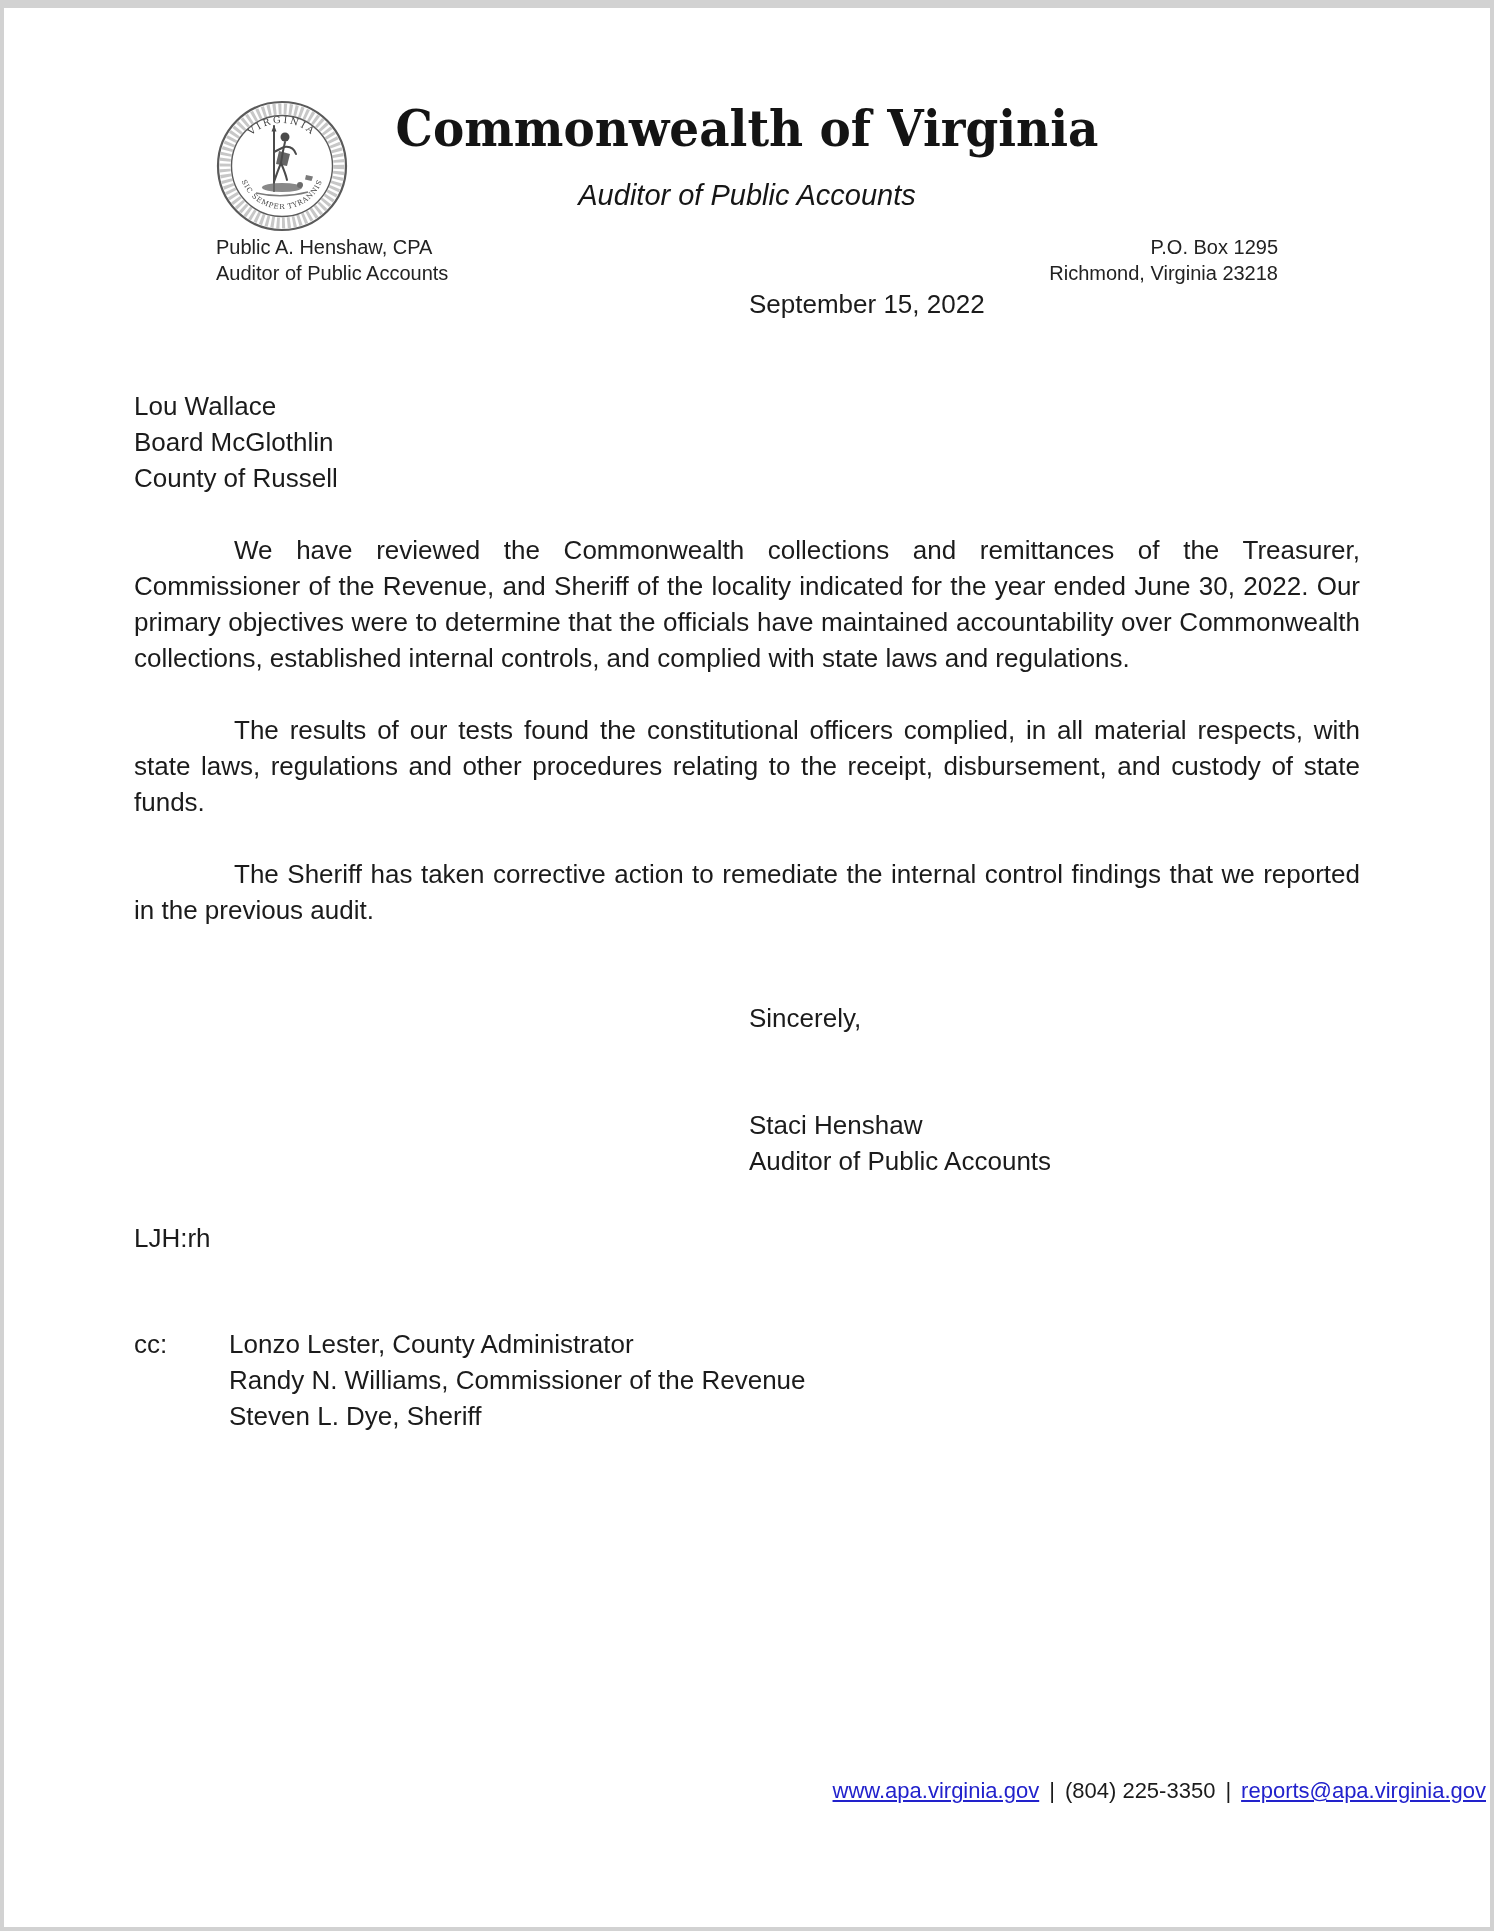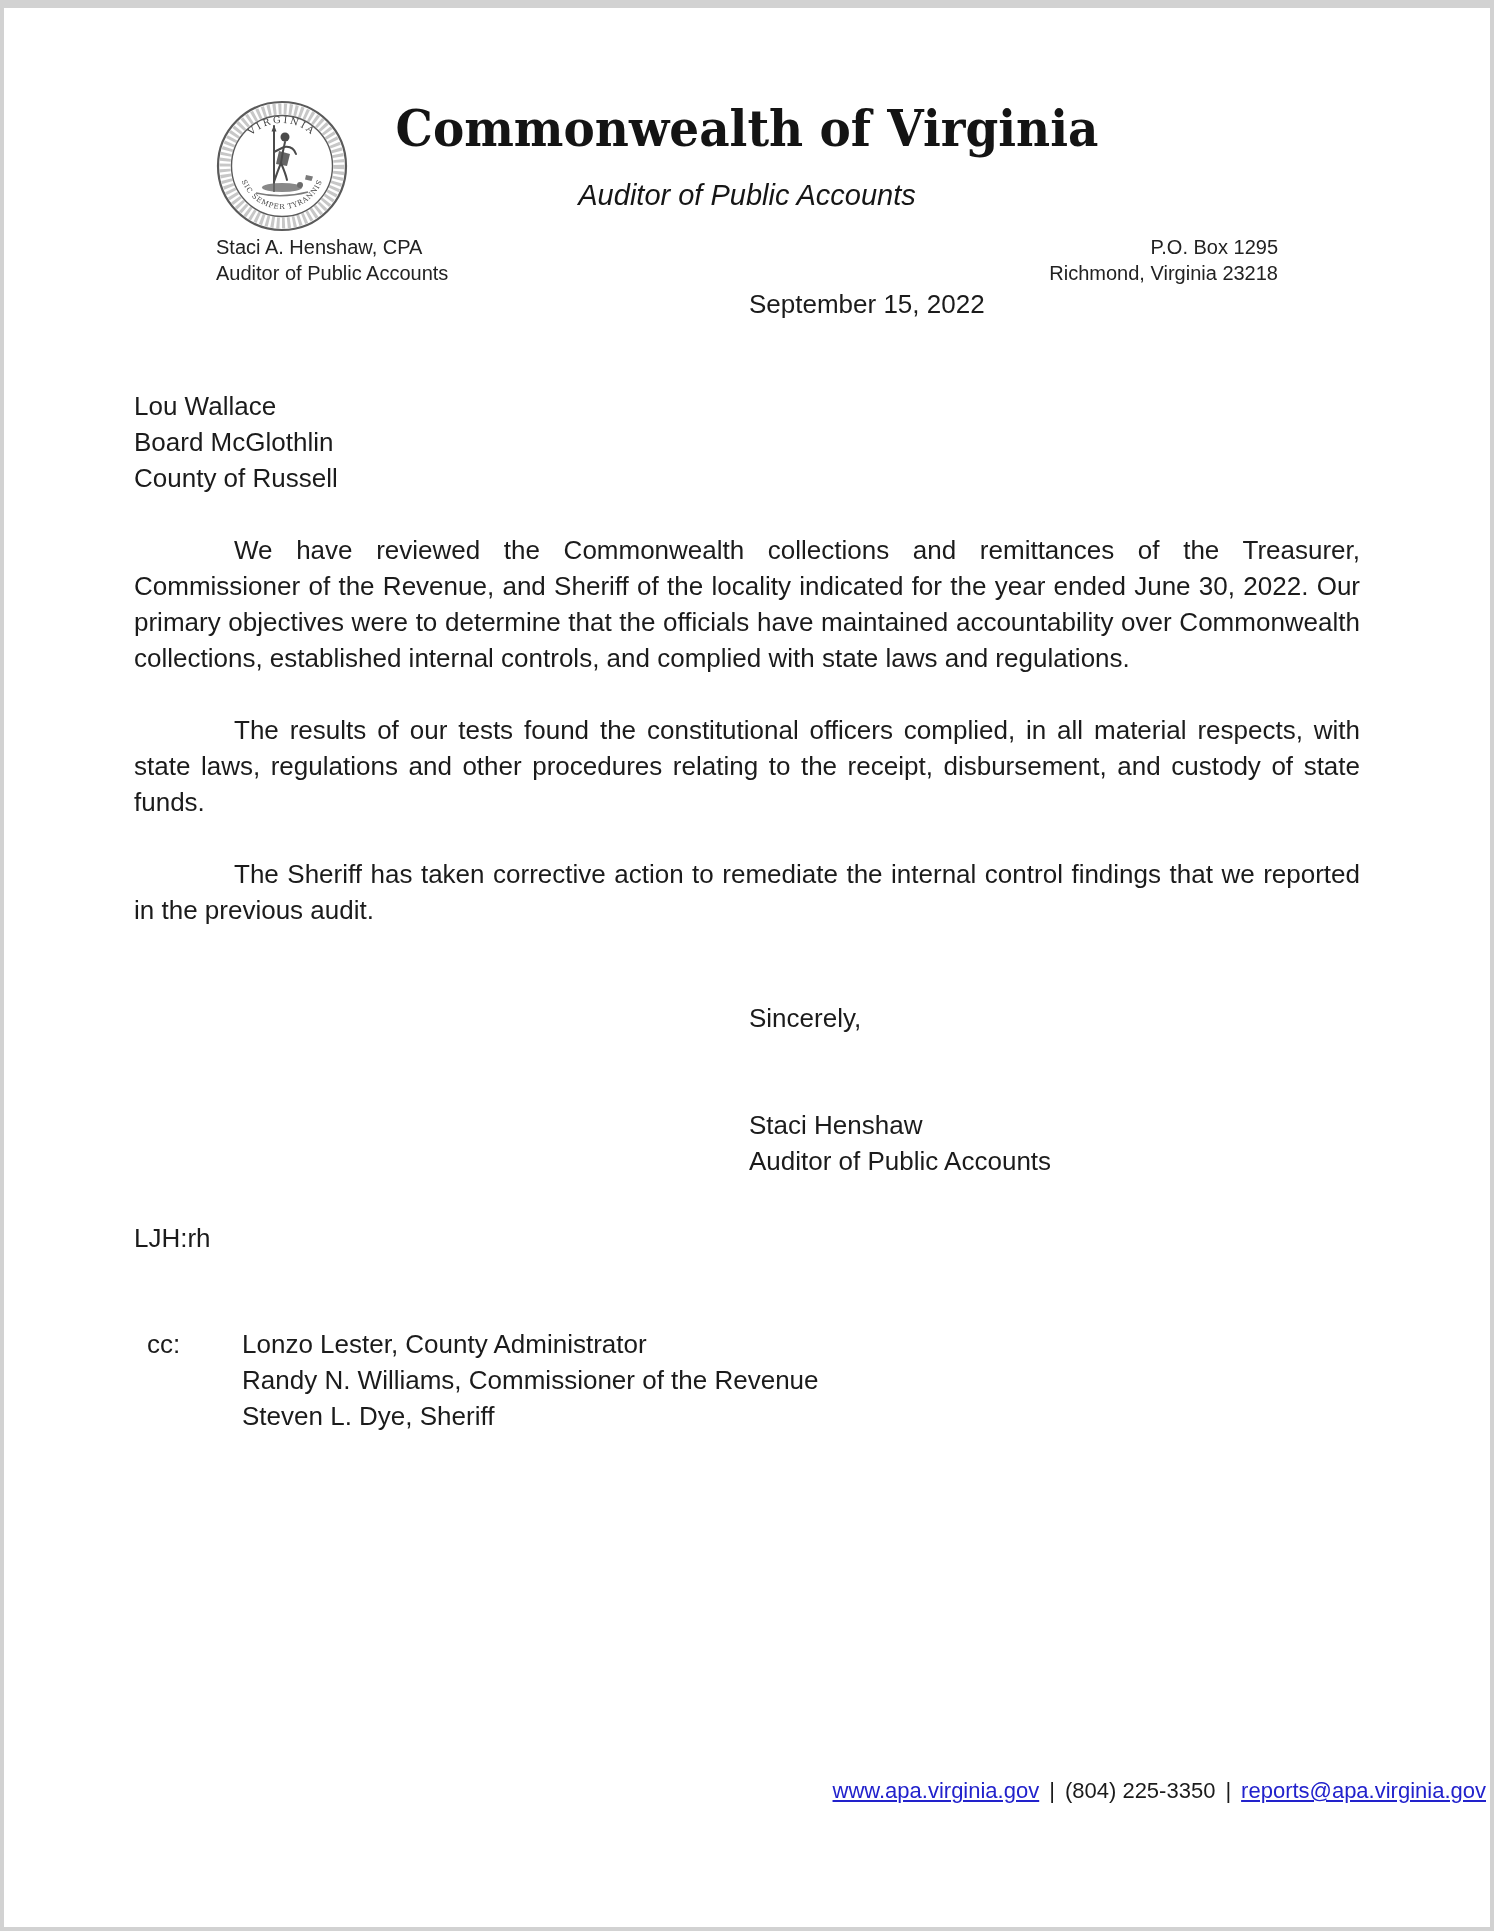--- a/index.html
+++ b/index.html
@@ -58,21 +58,21 @@
   .recipient-block { margin-top: 66px; }
   .salutation { margin-top: 36px; }
   .body-par {
     margin-top: 36px;
     text-align: justify;
     text-indent: 100px;
   }
   .closing-block { margin-top: 72px; padding-left: 615px; }
   .signer-block { margin-top: 71px; }
   .initials-line { margin-top: 41px; }
-  .cc-block { margin-top: 70px; display: flex; margin-left: 13px; }
+  .cc-block { margin-top: 70px; display: flex; }
   .cc-label { width: 95px; flex: 0 0 95px; }
 
   
   .footer {
     position: absolute;
     left: 0;
     right: 4px;
     bottom: 118px;
     text-align: right;
     font-size: 22px;
@@ -121,21 +121,21 @@
       <path d="M 90,75 l 7,1.5 -1.5,4.5 -6.5,-1.5 z" fill="#7a7a7a"></path>
       <path d="M 40,93 Q 66,99 92,92" stroke="#7a7a7a" stroke-width="1.4" fill="none"></path>
     </svg>
 
     <div class="lh-title">Commonwealth of Virginia</div>
 
     <div class="lh-subtitle">Auditor of Public Accounts</div>
 
     <div class="lh-info-row">
       <div class="lh-info-left">
-        <div>Staci A. Henshaw, CPA</div>
+        <div>Public A. Henshaw, CPA</div>
         <div>Auditor of Public Accounts</div>
       </div>
       <div class="lh-info-right">
         <div>P.O. Box 1295</div>
         <div>Richmond, Virginia 23218</div>
       </div>
     </div>
   </div>
 
   <div class="letter">

